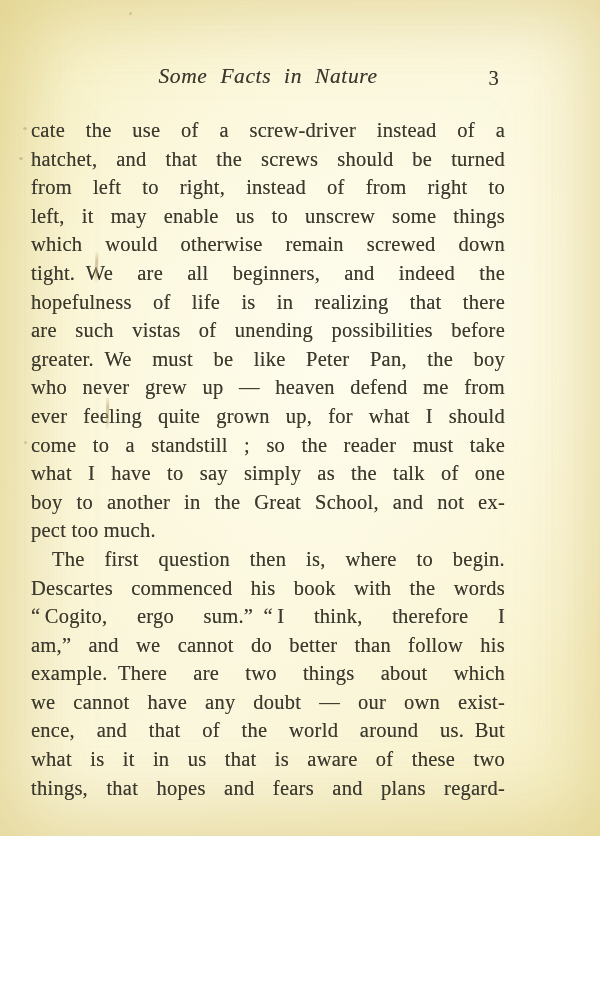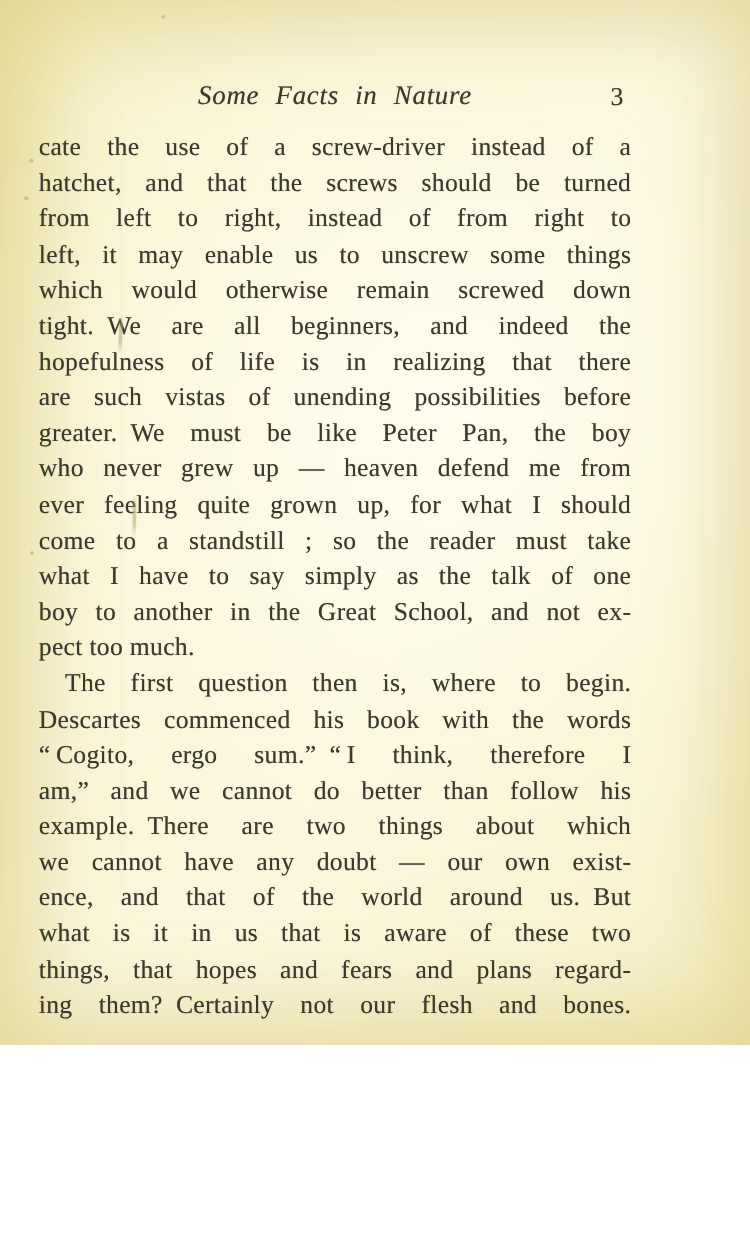--- a/index.html
+++ b/index.html
@@ -43,21 +43,21 @@
     right: 6px;
     top: 3px;
     font-size: 20.5px;
     letter-spacing: 0.3px;
     text-shadow: 0 0 0.6px rgba(59,56,45,0.55);
   }
 
   
   .text-block {
     position: absolute;
-    top: 104px;
+    top: 116px;
     left: 31px;
     width: 474px;
   }
   .line {
     font-size: 20.5px;
     line-height: 28.6px;
     letter-spacing: 0.25px;
     text-align: justify;
     text-align-last: justify;
     white-space: normal;
@@ -120,21 +120,20 @@
     <div class="paragraph">
         <div class="line indent">The first question then is, where to begin.</div>
         <div class="line">Descartes commenced his book with the words</div>
         <div class="line">“ Cogito, ergo sum.” “ I think, therefore I</div>
         <div class="line">am,” and we cannot do better than follow his</div>
         <div class="line">example. There are two things about which</div>
         <div class="line">we cannot have any doubt — our own exist-</div>
         <div class="line">ence, and that of the world around us. But</div>
         <div class="line">what is it in us that is aware of these two</div>
         <div class="line">things, that hopes and fears and plans regard-</div>
-        <div class="line">ing them? Certainly not our flesh and bones.</div>
       </div>
   </div>
 
   <div class="pencil-mark mark-1"></div>
   <div class="pencil-mark mark-2"></div>
   <div class="speck speck-1"></div>
   <div class="speck speck-2"></div>
   <div class="speck speck-3"></div>
   <div class="speck speck-4"></div>
 

